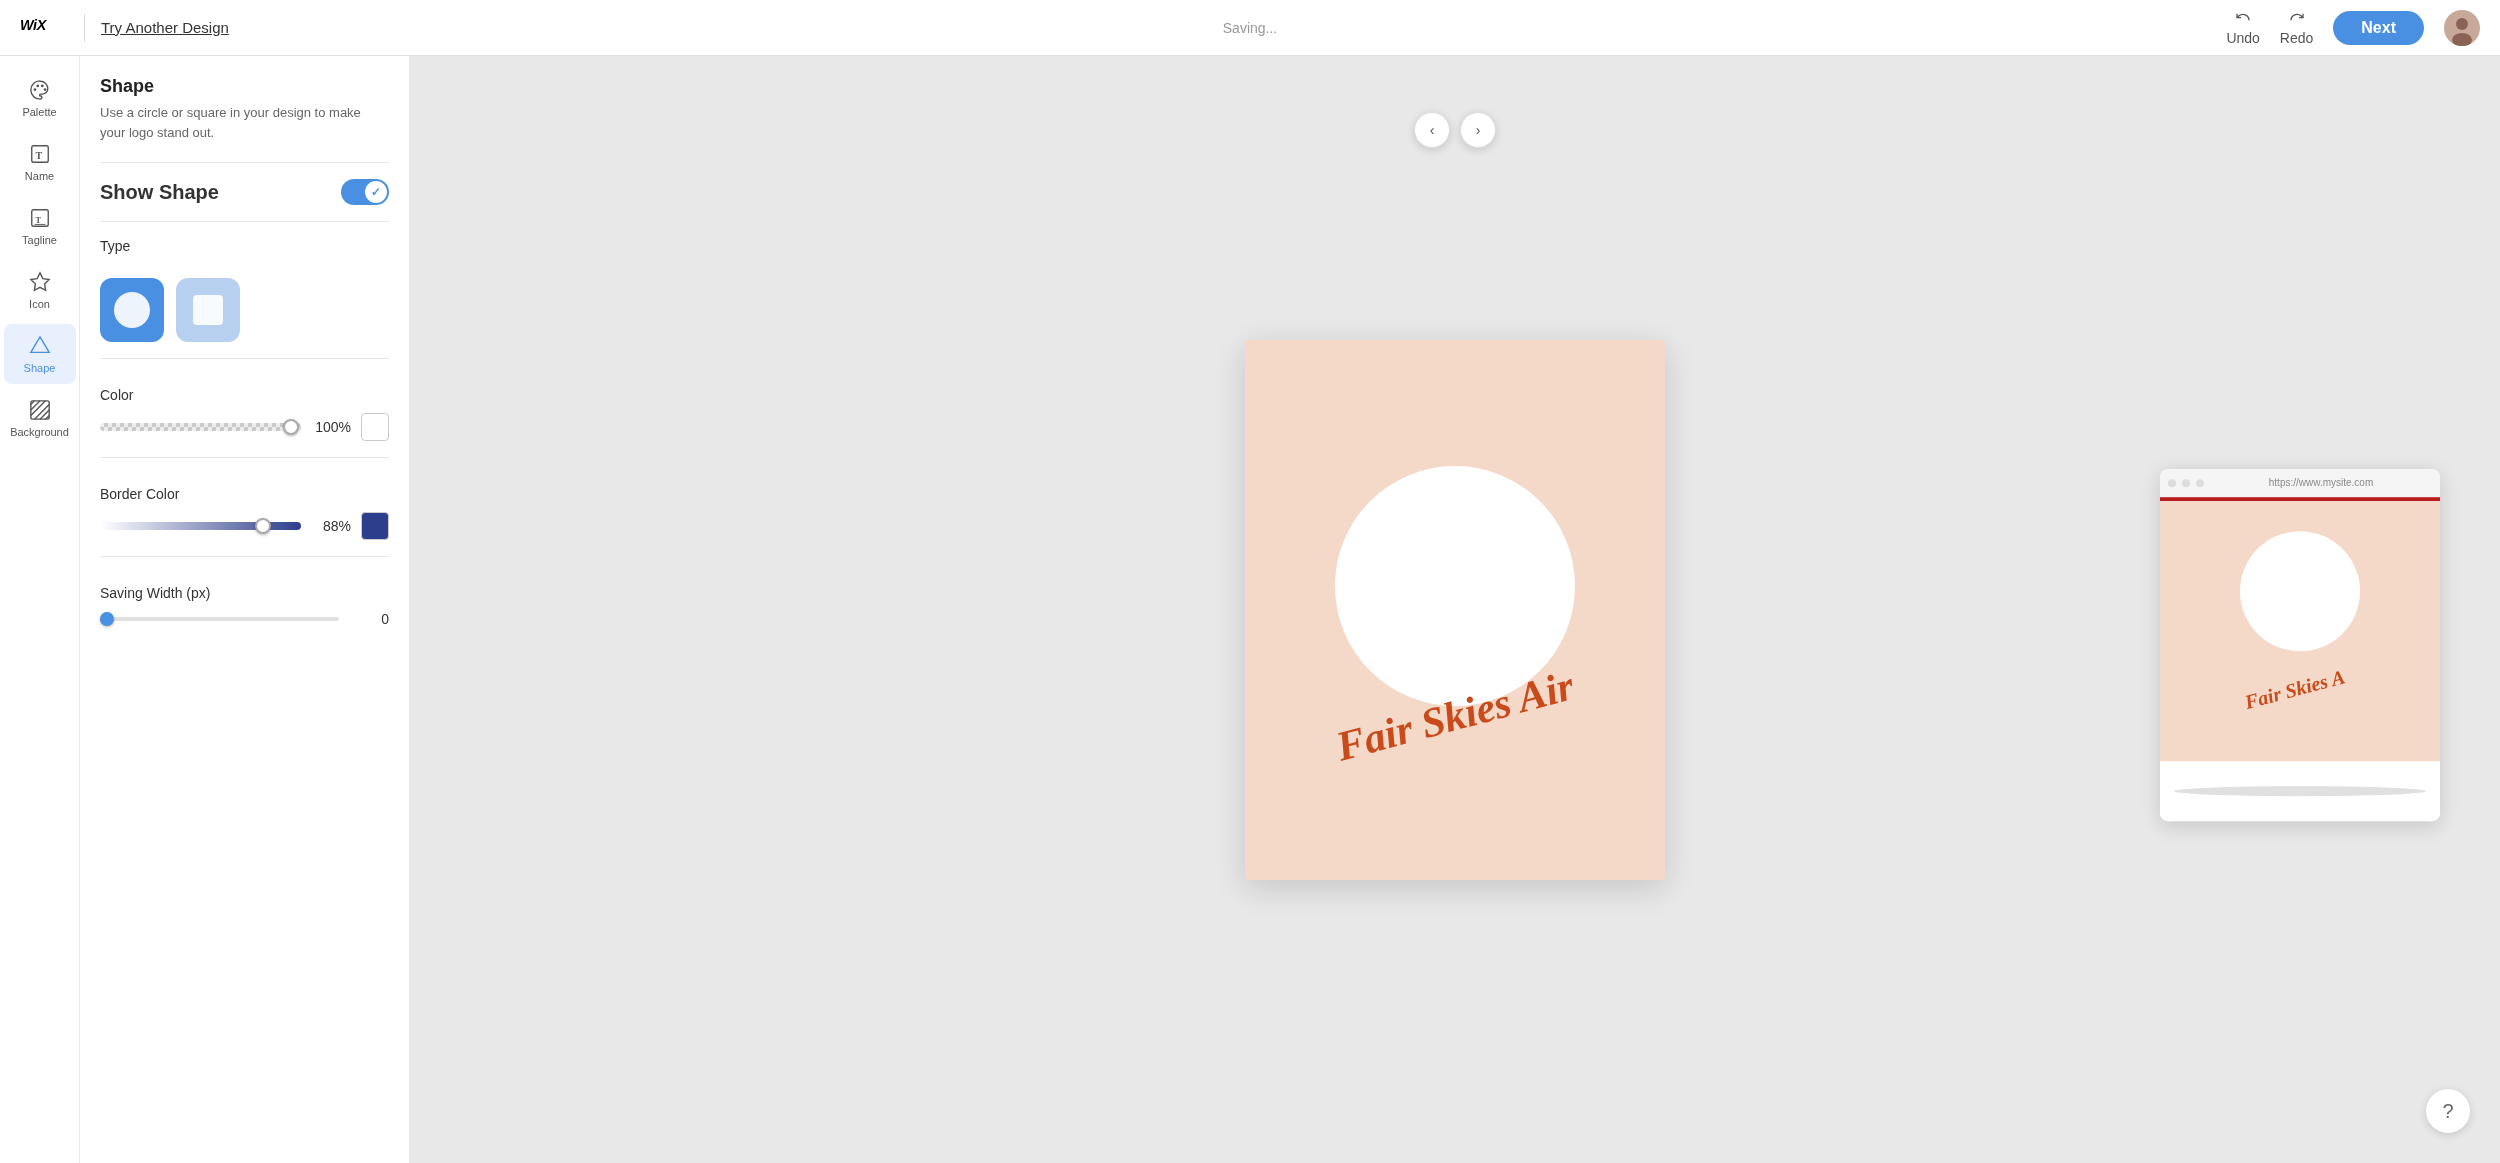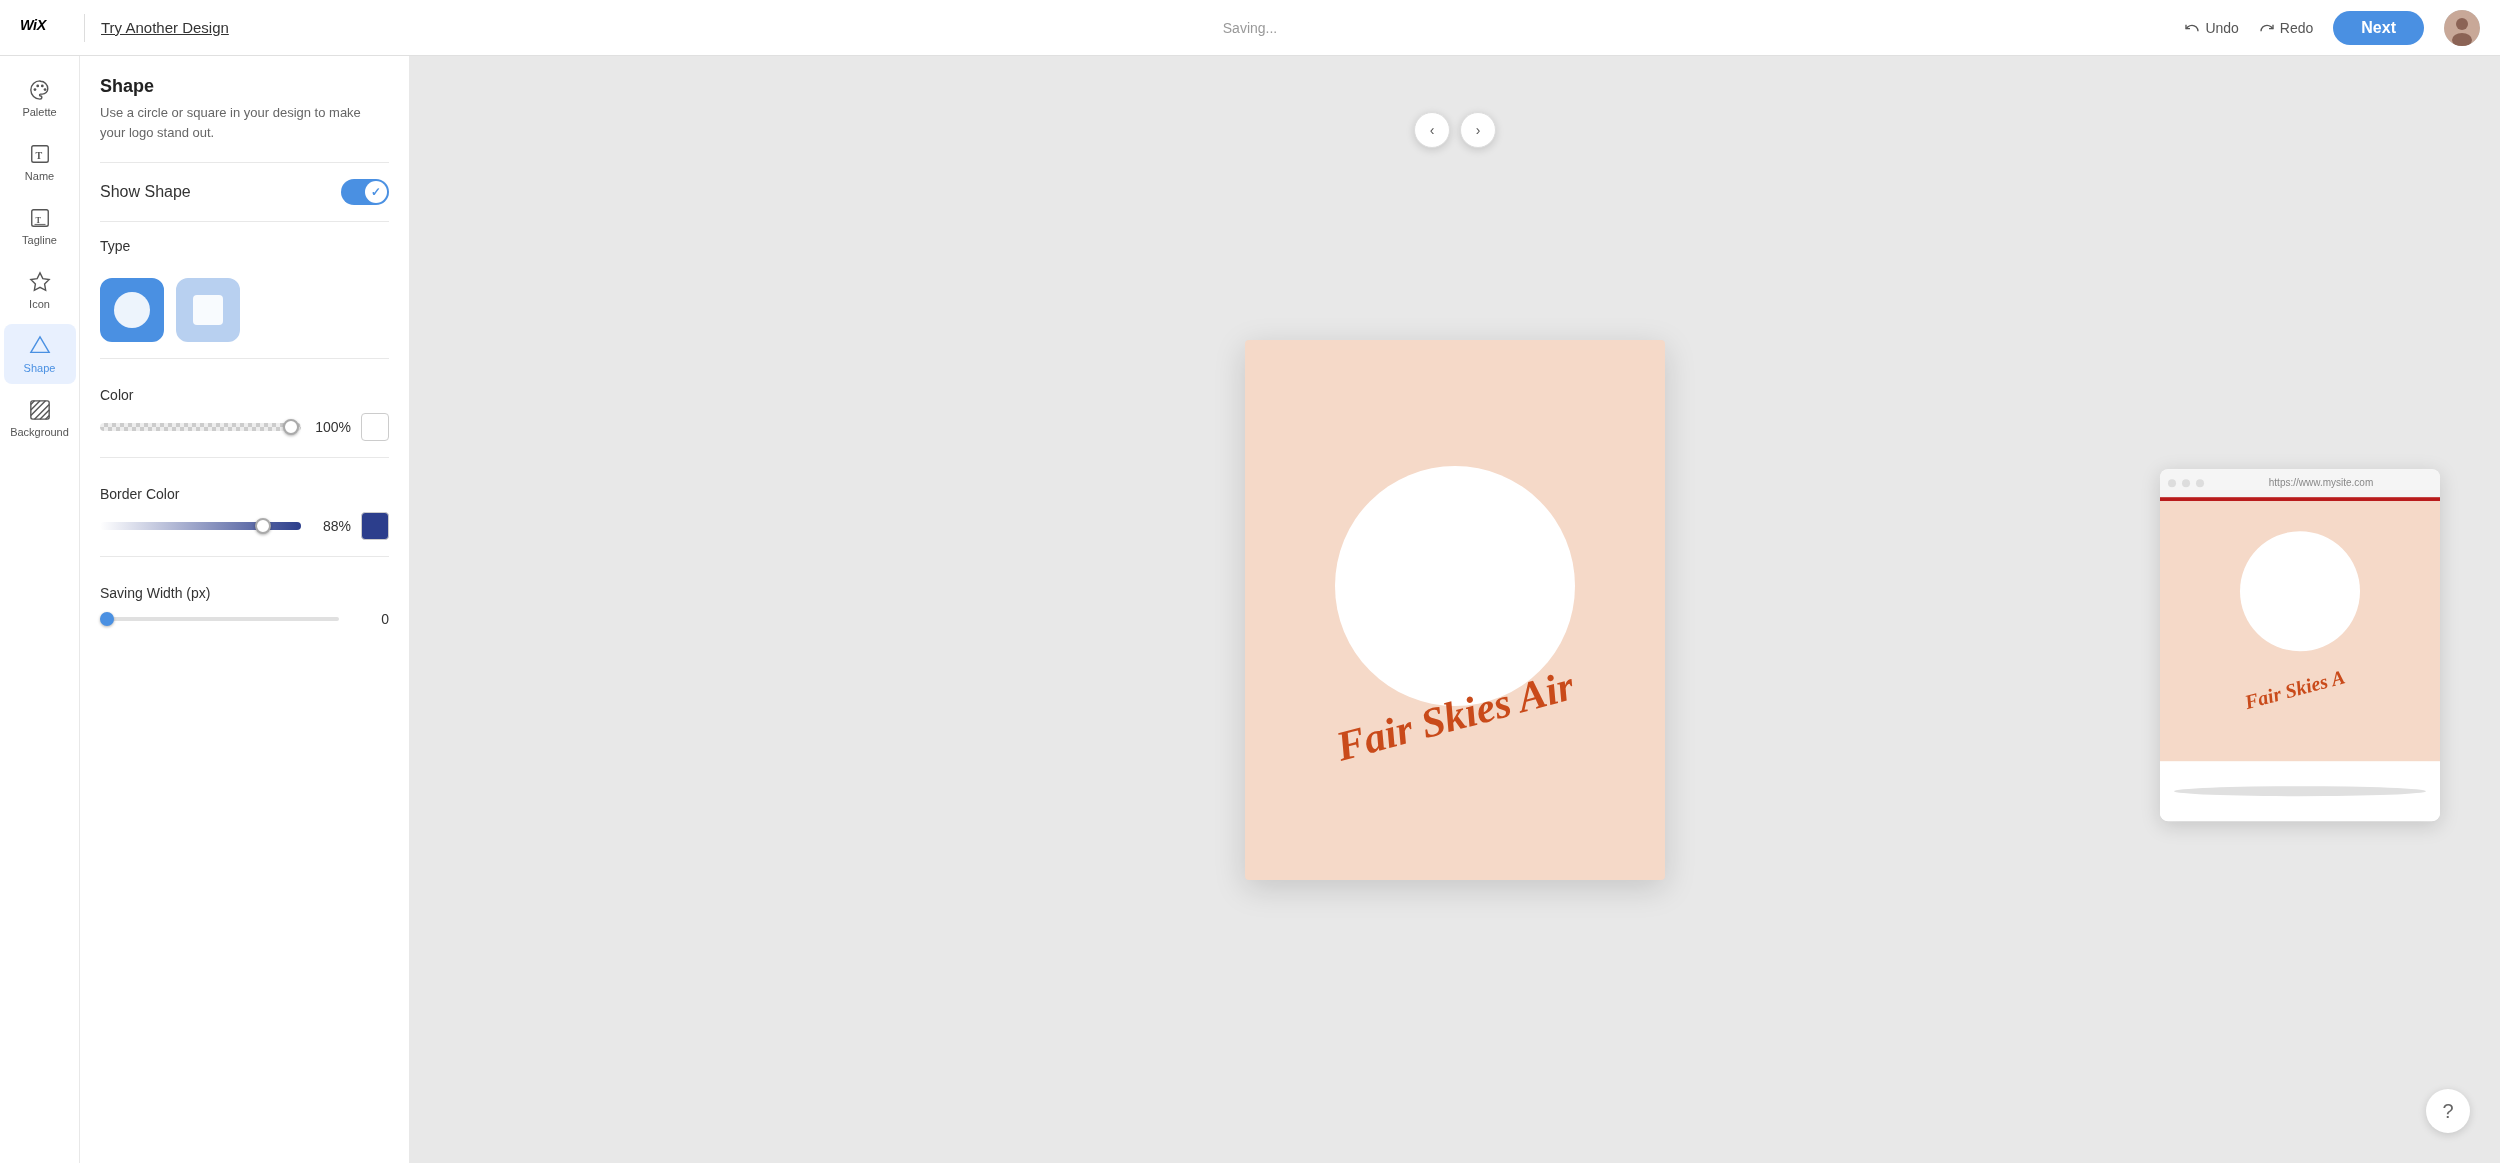--- a/index.html
+++ b/index.html
@@ -37,20 +37,21 @@
     }
     .undo-redo-btn {
       display: flex;
       align-items: center;
       gap: 5px;
       font-size: 14px;
       color: #555;
       cursor: pointer;
       background: none;
       border: none;
+      flex-direction: column;
     }
     .next-btn {
       background: #4a90e2;
       color: #fff;
       border: none;
       border-radius: 24px;
       padding: 8px 28px;
       font-size: 16px;
       font-weight: 600;
       cursor: pointer;
@@ -136,23 +137,23 @@
       border-top: 1px solid #e8e8e8;
       margin: 16px 0;
     }
     .panel-row {
       display: flex;
       align-items: center;
       justify-content: space-between;
       margin-bottom: 16px;
     }
     .panel-row label {
-      font-size: 16px;
+      font-size: 20px;
       color: #333;
-      font-weight: 400;
+      font-weight: 700;
       text-align: right;
     }
 
     
     .toggle-switch {
       width: 48px;
       height: 26px;
       background: #4a90e2;
       border-radius: 13px;
       position: relative;

